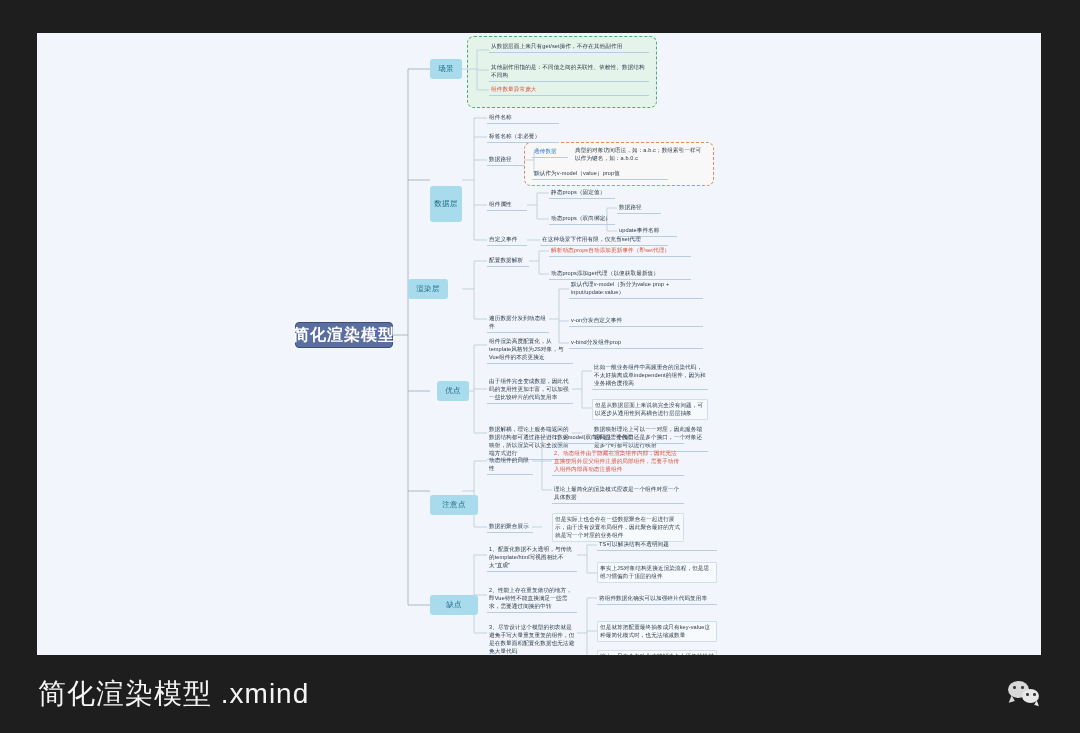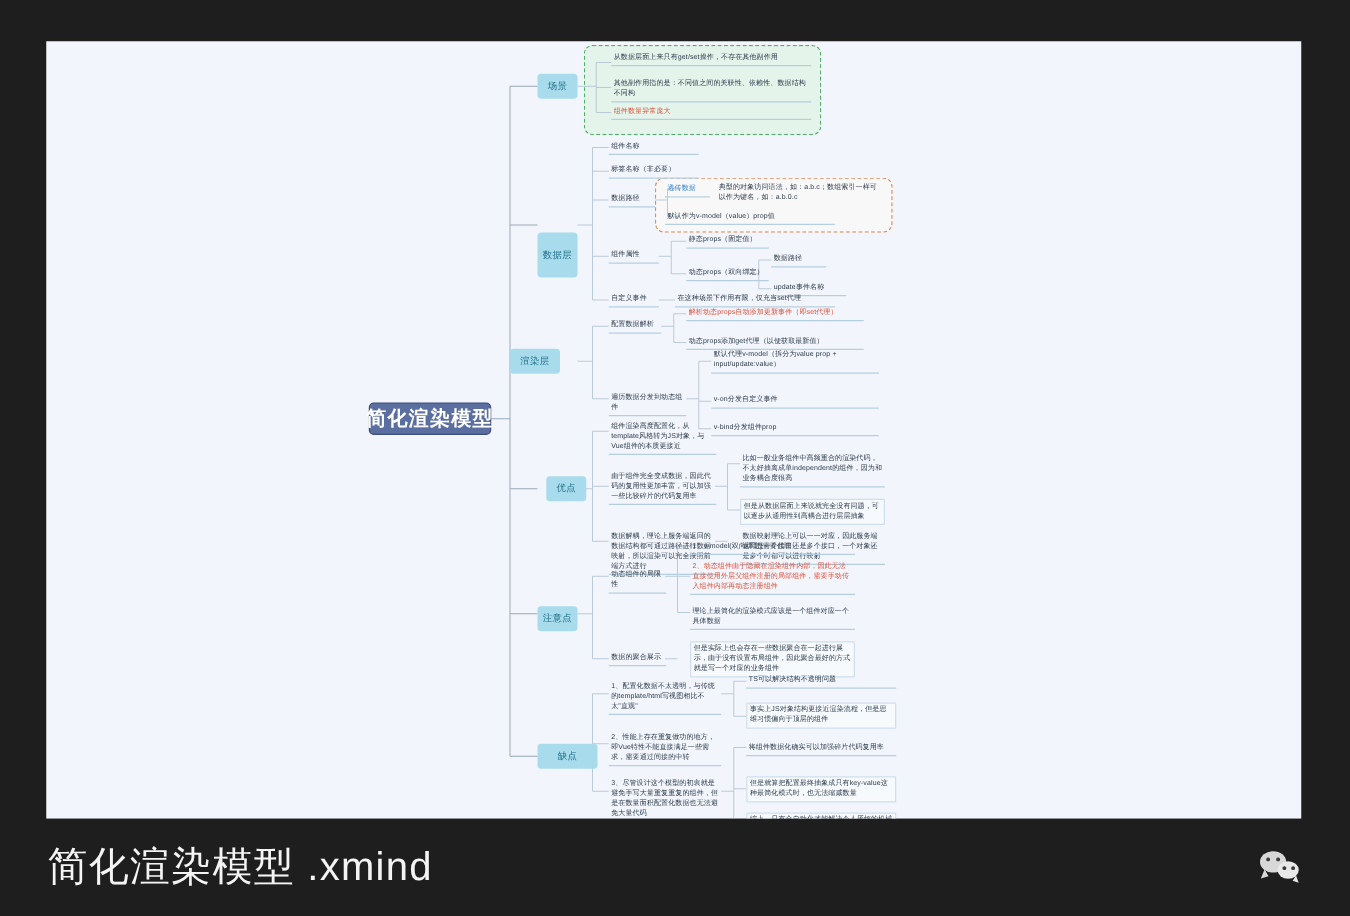--- a/index.html
+++ b/index.html
@@ -76,21 +76,21 @@
   svg.links path.sub { stroke:#b2c4d4; stroke-width:.7px; }
 
   
   #footer {
     position:absolute; left:0; top:655px; width:1080px; height:78px;
     background:#1e1e1e;
     display:flex; align-items:center; justify-content:space-between;
   }
   #file-title {
     color:#f4f4f4;
-    font-size:32px;
+    font-size:28px;
     margin-left:38px;
     letter-spacing:1px;
   }
   #brand {
     display:flex; align-items:center; gap:10px;
     margin-right:38px;
   }
   #brand .name { color:#f4f4f4; font-size:24px; letter-spacing:1px; }
   .wechat { width:34px; height:26px; position:relative; }
   .wechat .b1, .wechat .b2 {
@@ -243,21 +243,21 @@
     <div class="leaf" style="left:532px; top:304px; width:134px;">v-bind分发组件prop</div>
 
     <div class="lvl1" style="left:400px; top:348px; width:32px; height:20px;">优点</div>
     <div class="leaf" style="left:450px; top:303px; width:86px;">组件渲染高度配置化，从template风格转为JS对象，与Vue组件的本质更接近</div>
     <div class="leaf" style="left:450px; top:343px; width:86px;">由于组件完全变成数据，因此代码的复用性更加丰富，可以加强一些比较碎片的代码复用率</div>
     <div class="leaf" style="left:555px; top:329px; width:116px;">比如一般业务组件中高频重合的渲染代码，不太好抽离成单independent的组件，因为和业务耦合度很高</div>
     <div class="leaf boxed" style="left:555px; top:366px; width:116px;">但是从数据层面上来说就完全没有问题，可以逐步从通用性到高耦合进行层层抽象</div>
     <div class="leaf" style="left:450px; top:391px; width:86px;">数据解耦，理论上服务端返回的数据结构都可通过路径进行数据映射，所以渲染可以完全按照前端方式进行</div>
     <div class="leaf" style="left:555px; top:391px; width:116px;">数据映射理论上可以一一对应，因此服务端返回是一个接口还是多个接口，一个对象还是多个时都可以进行映射</div>
 
-    <div class="lvl1" style="left:393px; top:452px; width:32px; height:20px;">注意点</div>
+    <div class="lvl1" style="left:393px; top:462px; width:48px; height:20px;">注意点</div>
     <div class="leaf" style="left:450px; top:422px; width:46px;">动态组件的局限性</div>
     <div class="leaf" style="left:515px; top:399px; width:132px;">1、v-model(双向绑定)需要代理</div>
     <div class="leaf red" style="left:515px; top:415px; width:132px;">2、动态组件由于隐藏在渲染组件内部，因此无法直接使用外层父组件注册的局部组件，需要手动传入组件内部再动态注册组件</div>
     <div class="leaf" style="left:515px; top:451px; width:132px;">理论上最简化的渲染模式应该是一个组件对应一个具体数据</div>
     <div class="leaf" style="left:450px; top:488px; width:46px;">数据的聚合展示</div>
     <div class="leaf boxed" style="left:515px; top:480px; width:132px;">但是实际上也会存在一些数据聚合在一起进行展示，由于没有设置布局组件，因此聚合最好的方式就是写一个对应的业务组件</div>
 
     <div class="lvl1" style="left:393px; top:562px; width:48px; height:20px;">缺点</div>
     <div class="leaf" style="left:450px; top:511px; width:90px;">1、配置化数据不太透明，与传统的template/html写视图相比不太"直观"</div>
     <div class="leaf" style="left:560px; top:506px; width:120px;">TS可以解决结构不透明问题</div>

